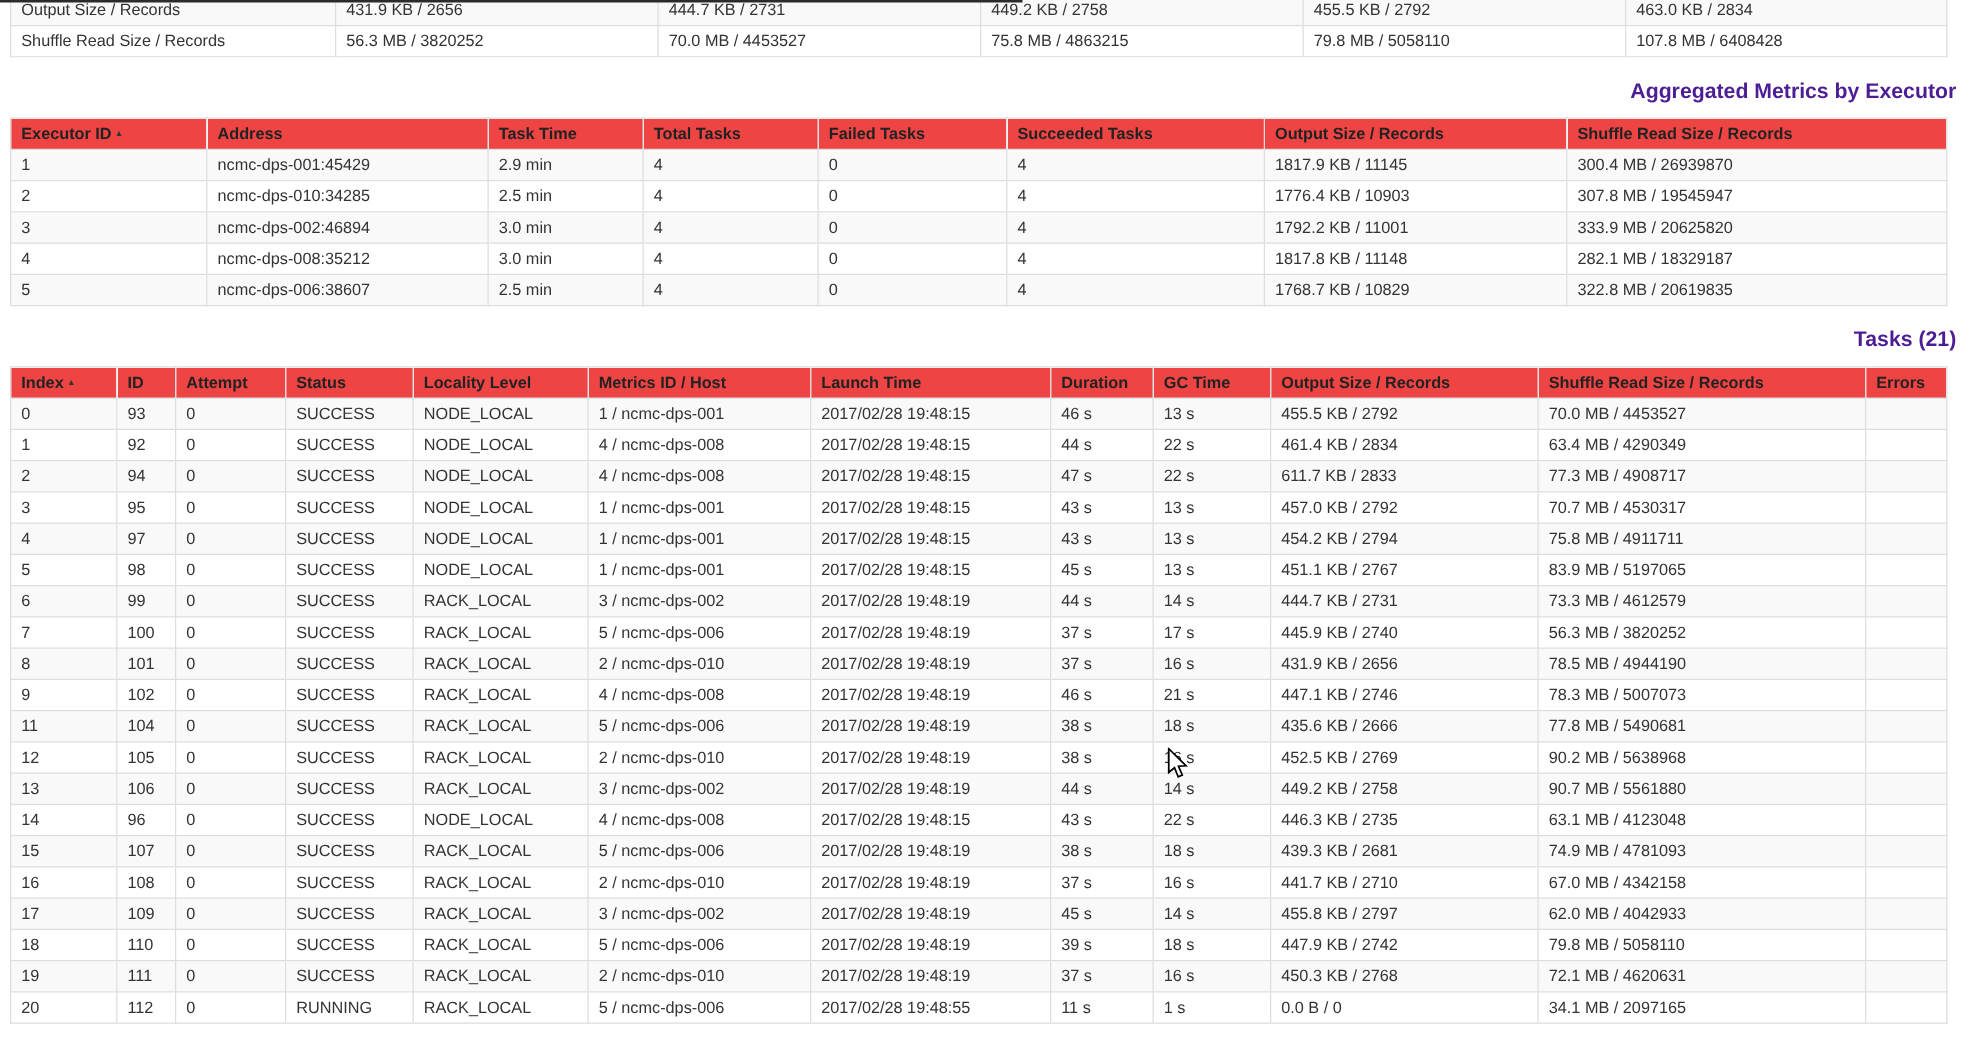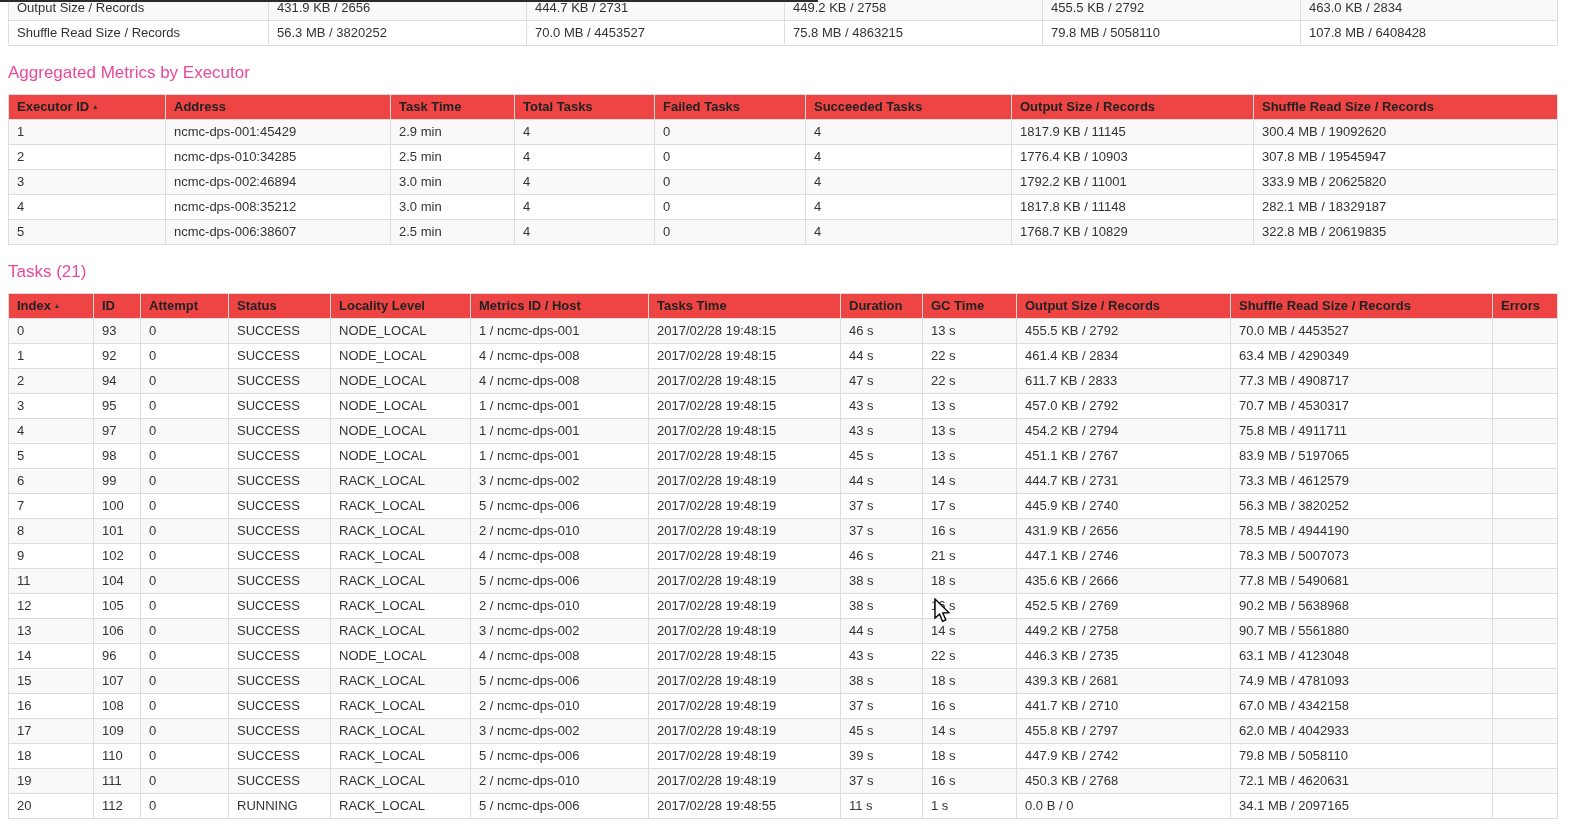--- a/index.html
+++ b/index.html
@@ -26,22 +26,22 @@
     padding: 4px 8px;
     font-size: 13px; line-height: 16px;
     text-align: left; vertical-align: middle;
     overflow: hidden; white-space: nowrap;
   }
   table.metrics th { font-weight: bold; color: #222; background: #ef4444; cursor: pointer; }
   table.metrics tbody tr:nth-child(odd) { background: #f9f9f9; }
   table.metrics tbody tr:nth-child(even) { background: #ffffff; }
 
   h4.section-title {
-    font-size: 17px; font-weight: normal; color: #ec4899;
-    margin: 17px 0 11px 0; line-height: 20px;
+    font-size: 17px; font-weight: bold; color: #4c1d95;
+    margin: 17px 0 11px 0; line-height: 20px; text-align: right;
   }
   .sort-arrow { font-size: 8px; vertical-align: 2px; margin-left: 4px; color: #333; }
 
   .cursor { position: absolute; left: 933px; top: 598px; z-index: 9; }
 </style>
 </head>
 <body>
 
 <div class="page">
 
@@ -105,21 +105,21 @@
       </thead>
       <tbody>
         <tr>
           <td>1</td>
           <td>ncmc-dps-001:45429</td>
           <td>2.9 min</td>
           <td>4</td>
           <td>0</td>
           <td>4</td>
           <td>1817.9 KB / 11145</td>
-          <td>300.4 MB / 19092620</td>
+          <td>300.4 MB / 26939870</td>
         </tr>
         <tr>
           <td>2</td>
           <td>ncmc-dps-010:34285</td>
           <td>2.5 min</td>
           <td>4</td>
           <td>0</td>
           <td>4</td>
           <td>1776.4 KB / 10903</td>
           <td>307.8 MB / 19545947</td>
@@ -175,21 +175,21 @@
         <col style="width:65px">
     </colgroup>
   <thead>
         <tr>
           <th>Index<span class="sort-arrow">▴</span></th>
           <th>ID</th>
           <th>Attempt</th>
           <th>Status</th>
           <th>Locality Level</th>
           <th>Metrics ID / Host</th>
-          <th>Tasks Time</th>
+          <th>Launch Time</th>
           <th>Duration</th>
           <th>GC Time</th>
           <th>Output Size / Records</th>
           <th>Shuffle Read Size / Records</th>
           <th>Errors</th>
         </tr>
       </thead>
       <tbody>
         <tr>
           <td>0</td>

